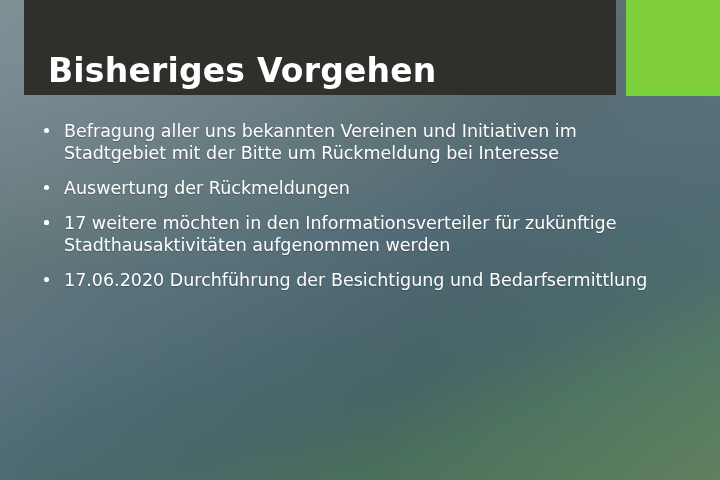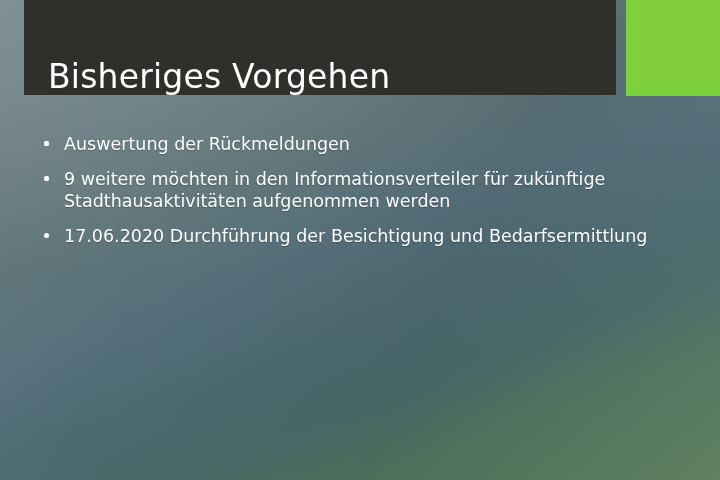--- a/index.html
+++ b/index.html
@@ -32,25 +32,25 @@
     position: absolute;
     left: 24px;
     top: 0;
     width: 592px;
     height: 95px;
     background: #302f2b;
   }
   .title-text {
     position: absolute;
     left: 48px;
-    top: 34px;
+    top: 28px;
     font-size: 33px;
     line-height: 42px;
     color: #ffffff;
-    font-weight: normal;
+    font-weight: bold;
     letter-spacing: 0.2px;
     white-space: nowrap;
   }
   .accent-block {
     position: absolute;
     right: 0;
     top: 0;
     width: 94px;
     height: 96px;
     background: #7ad13e;
@@ -105,31 +105,32 @@
   <div class="accent-block">
     <div class="accent-inner"></div>
   </div>
 
   <h1 class="title-text">Bisheriges Vorgehen</h1>
 
   <div class="content">
     <ul class="bullets">
       <li>
         <span class="dot"></span>
+        <span>Befragung aller uns bekannten Vereinen und Initiativen im Stadtgebiet mit der Bitte um Rückmeldung bei Interesse</span>
       </li>
       <li>
         <span class="dot"></span>
         <span>Auswertung der Rückmeldungen</span>
       </li>
       <li>
         <span class="dot"></span>
       </li>
       <li>
         <span class="dot"></span>
-        <span>9 weitere möchten in den Informationsverteiler für zukünftige Stadthausaktivitäten aufgenommen werden</span>
+        <span>17 weitere möchten in den Informationsverteiler für zukünftige Stadthausaktivitäten aufgenommen werden</span>
       </li>
       <li>
         <span class="dot"></span>
         <span>17.06.2020 Durchführung der Besichtigung und Bedarfsermittlung</span>
       </li>
     </ul>
   </div>
 
 </div>
 

